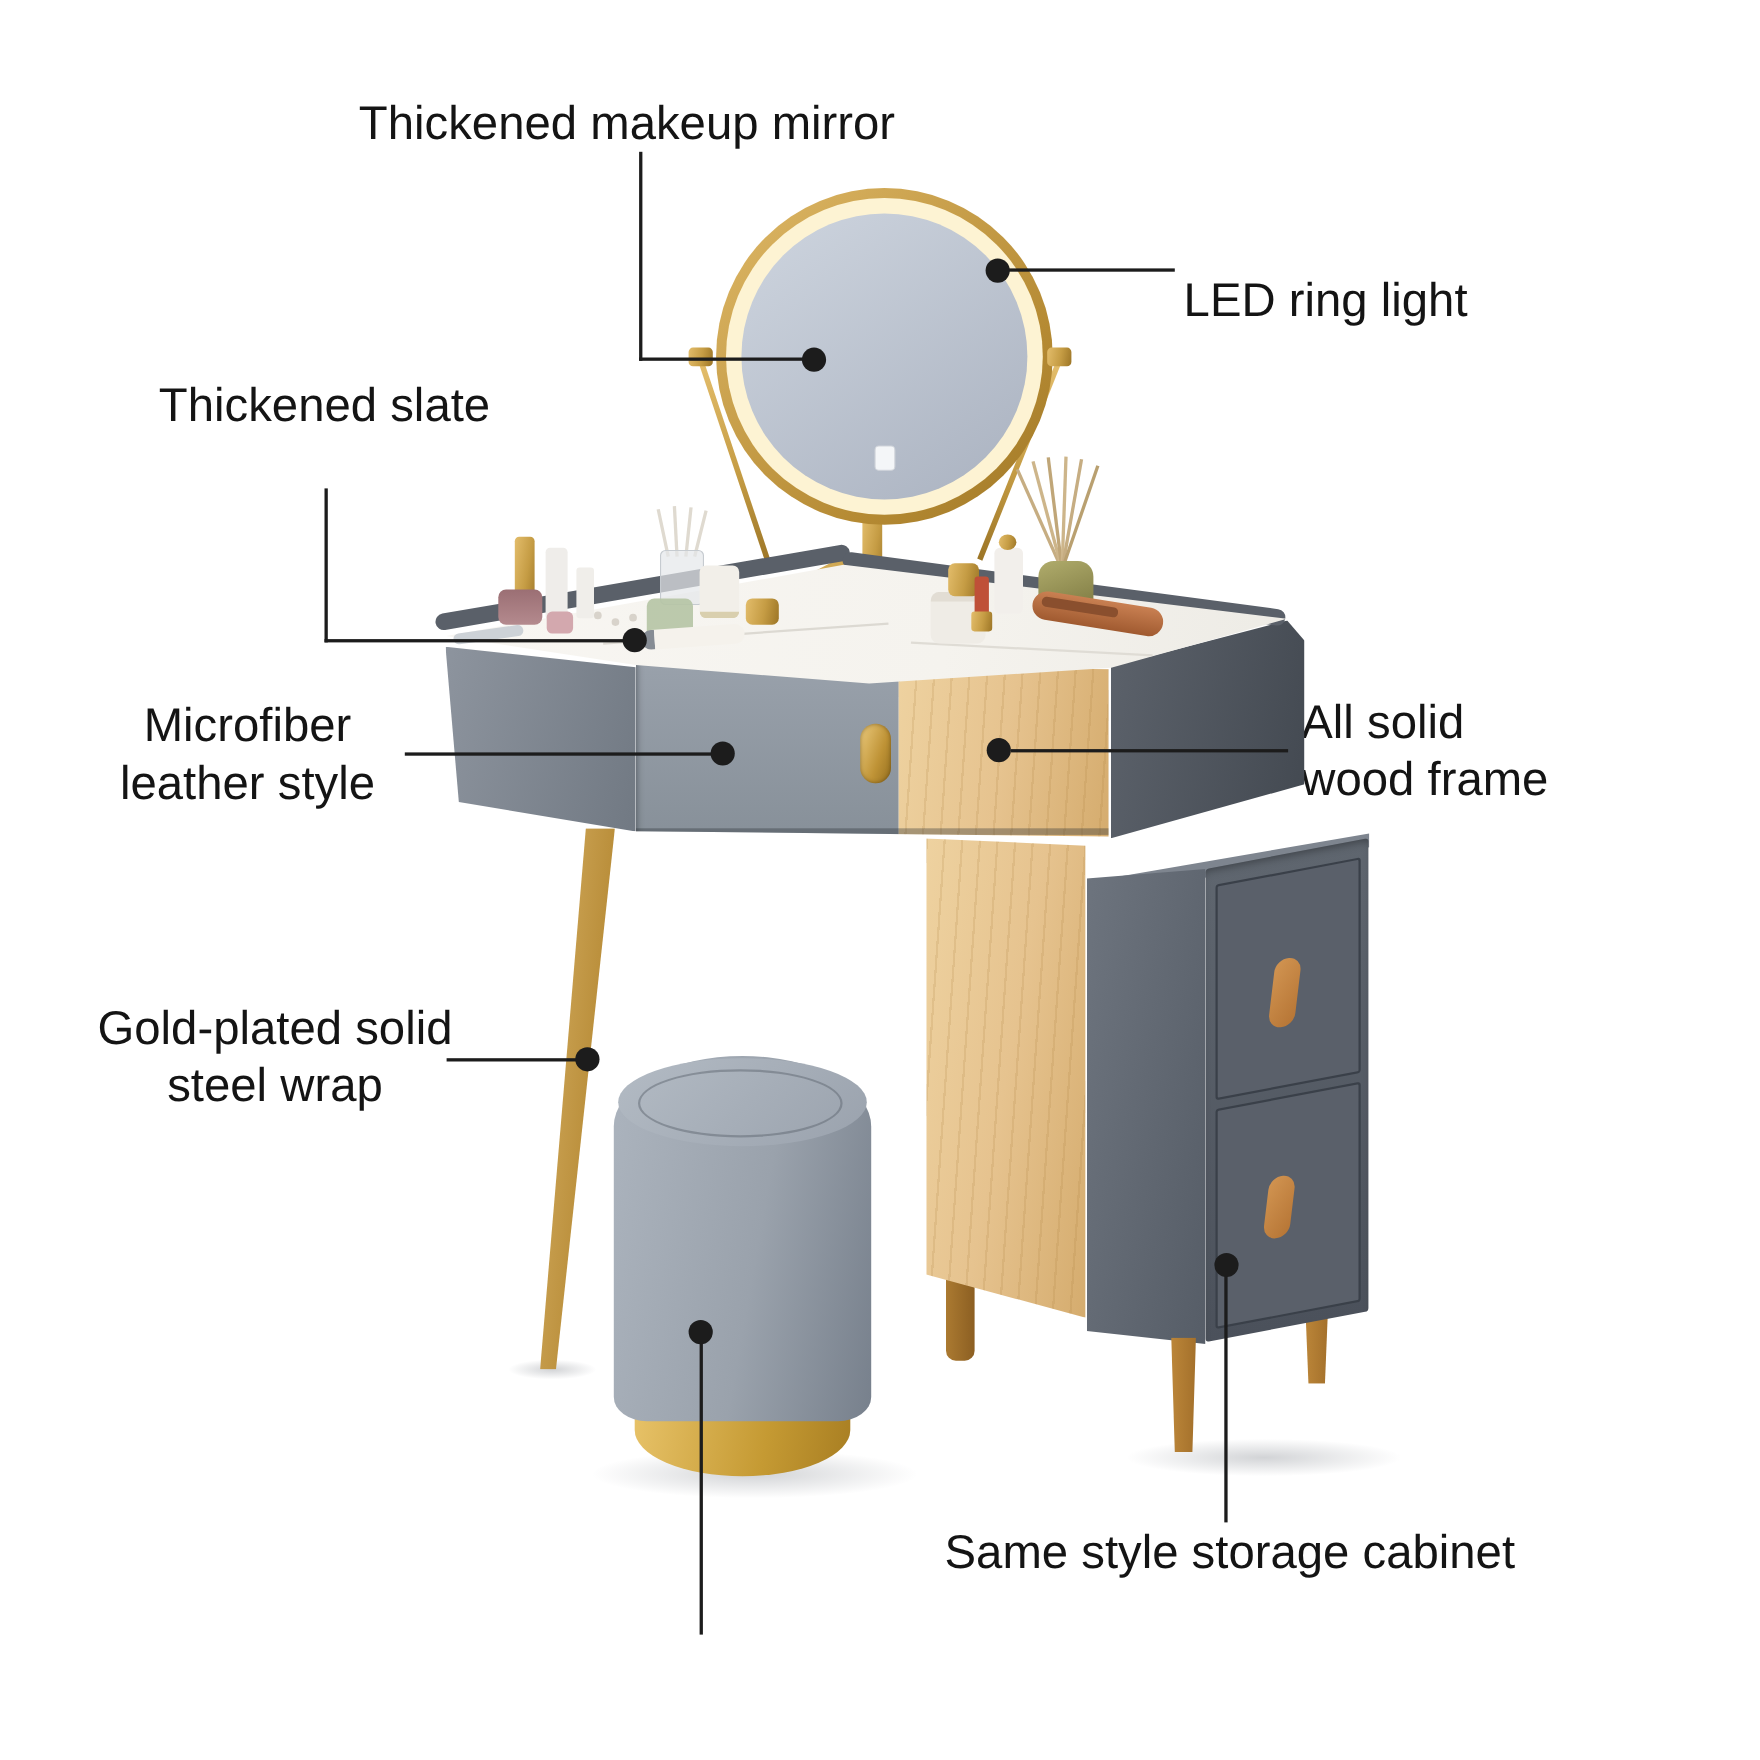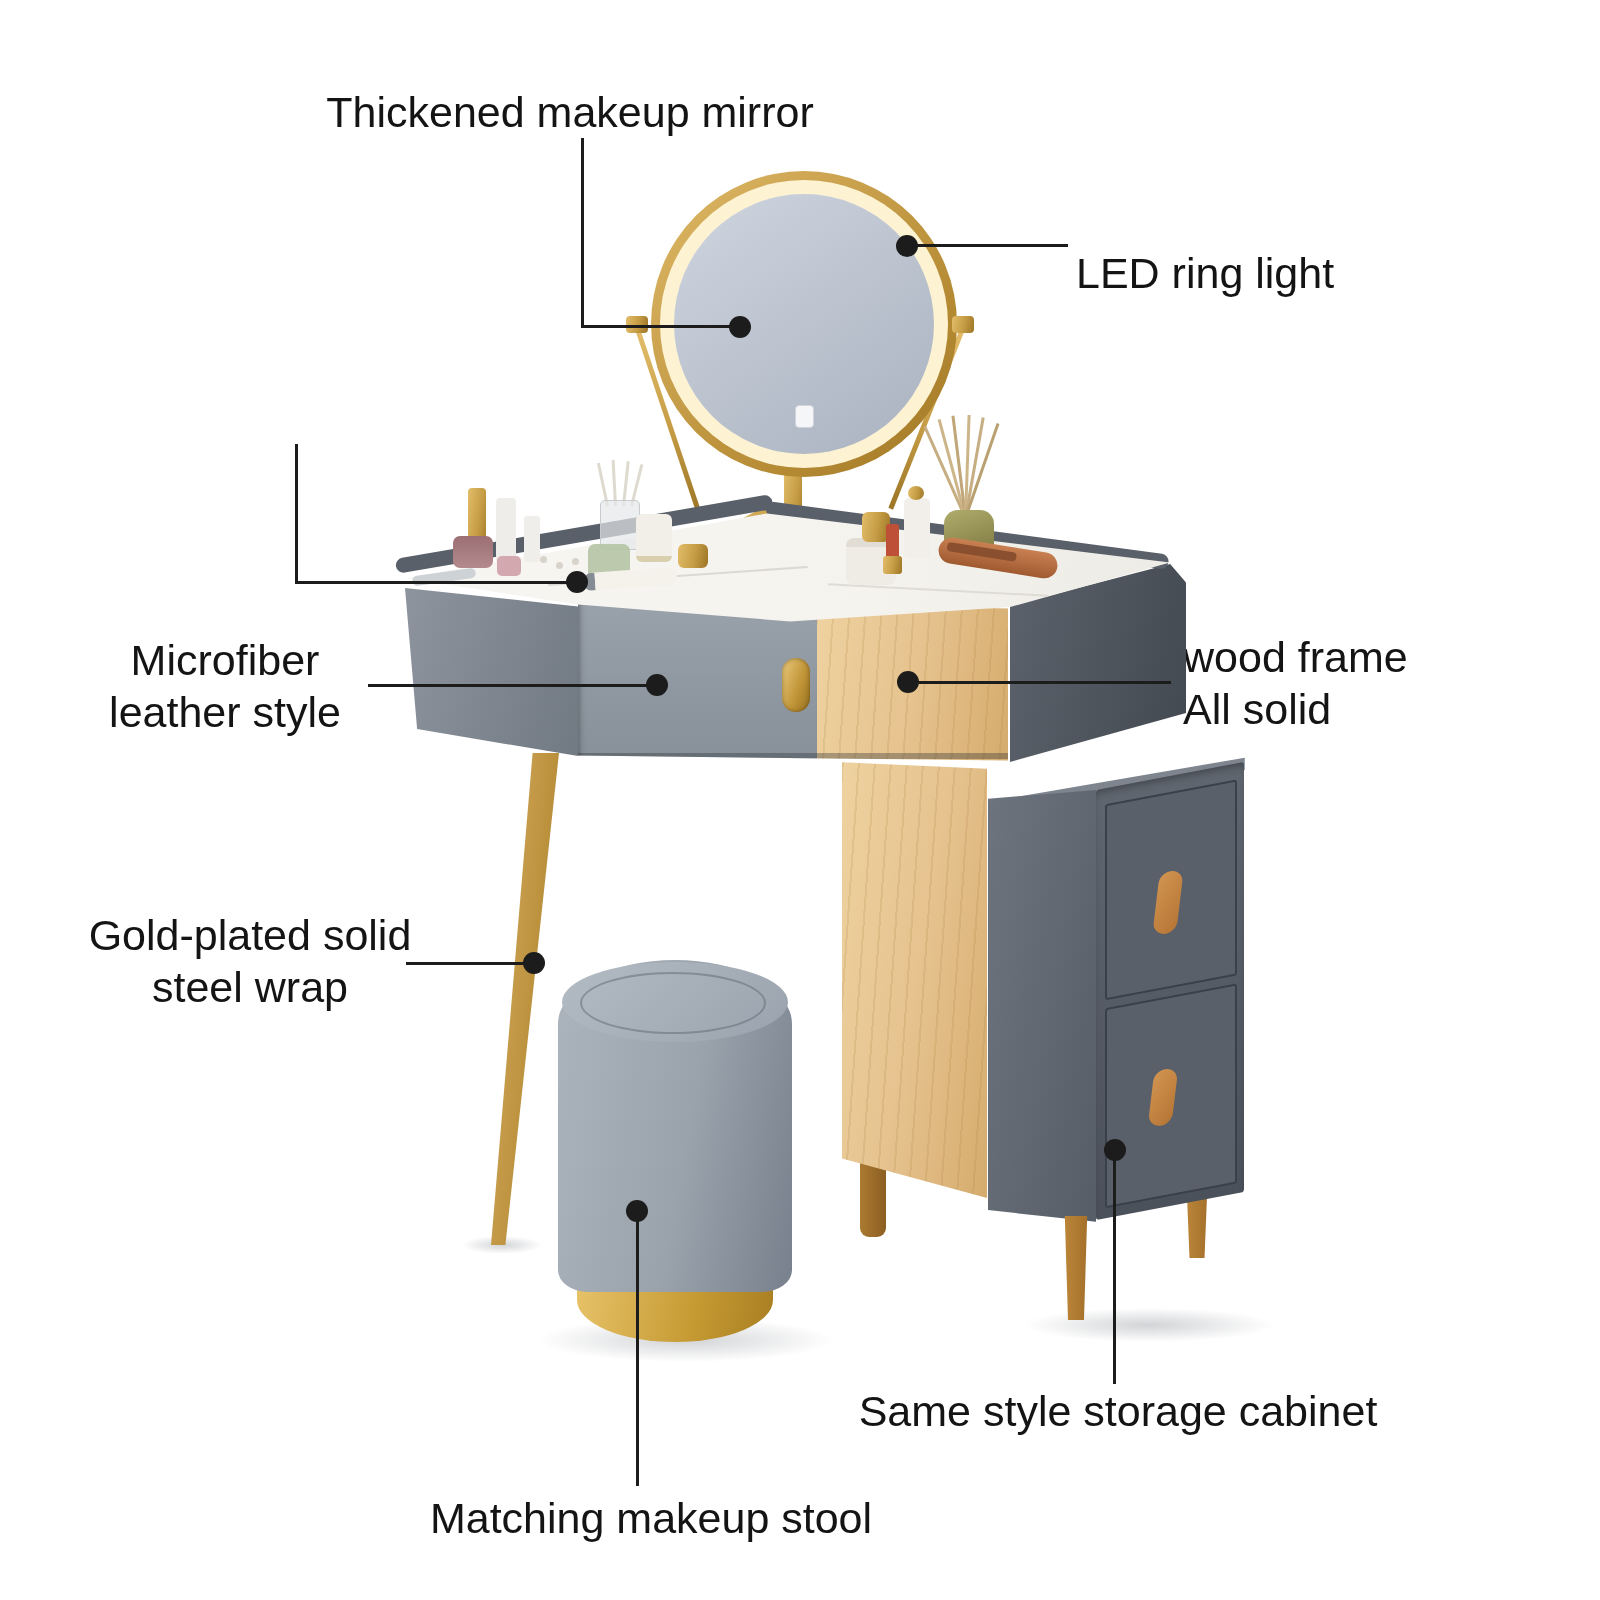--- a/index.html
+++ b/index.html
@@ -138,33 +138,31 @@
   <div class="cl" style="left:636px;top:1220px;width:3px;height:266px;"></div>
   <div class="dot" style="left:626px;top:1200px;"></div>
 
   <div class="lbl center" style="left:270px;top:86px;width:600px;">
     <div>Thickened makeup mirror</div>
   </div>
   <div class="lbl" style="left:1076px;top:221px;margin-top:26px;">
     <div>LED ring light</div>
   </div>
   <div class="lbl center" style="left:95px;top:343px;width:400px;">
+    <div>Thickened slate</div>
   </div>
   <div class="lbl center" style="left:55px;top:634px;width:340px;">
     <div>Microfiber</div>
     <div>leather style</div>
   </div>
   <div class="lbl" style="left:1183px;top:631px;">
+    <div>All solid</div>
     <div>wood frame</div>
-    <div>All solid</div>
   </div>
   <div class="lbl center" style="left:40px;top:909px;width:420px;">
     <div>Gold-plated solid</div>
     <div>steel wrap</div>
   </div>
   <div class="lbl center" style="left:818px;top:1385px;width:600px;">
     <div>Same style storage cabinet</div>
   </div>
-  <div class="lbl center" style="left:386px;top:1492px;width:530px;">
-    <div>Matching makeup stool</div>
-  </div>
 
 </div>
 
 </body></html>

